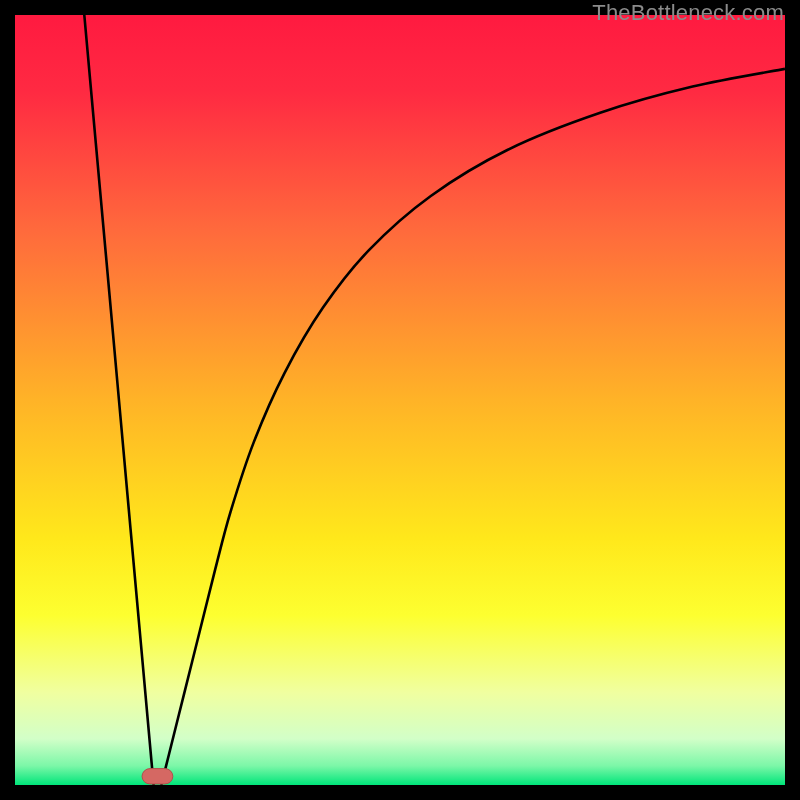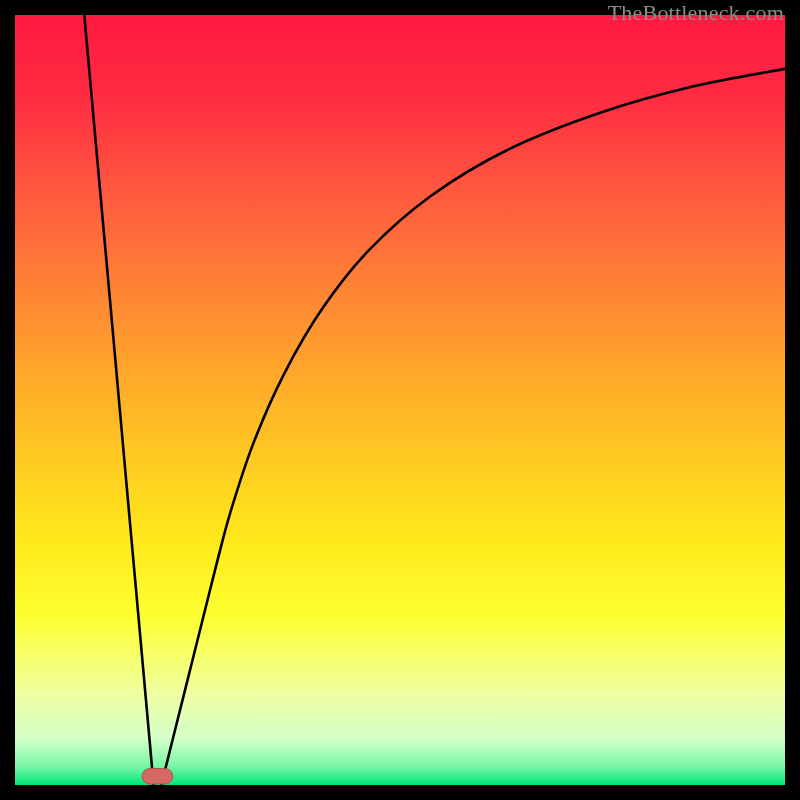--- a/index.html
+++ b/index.html
@@ -20,21 +20,21 @@
     position: absolute;
     left: 15px;
     top: 15px;
     width: 770px;
     height: 770px;
   }
   .watermark {
     position: absolute;
     top: 0;
     right: 16px;
-    font-family: Liberation Serif, serif;
+    font-family: Liberation Sans, sans-serif;
     font-size: 22px;
     color: #8b8b8b;
     letter-spacing: 0.2px;
   }
 </style>
 </head>
 <body>
 
 <div class="frame">
   <svg class="plot" viewBox="0 0 770 770">

